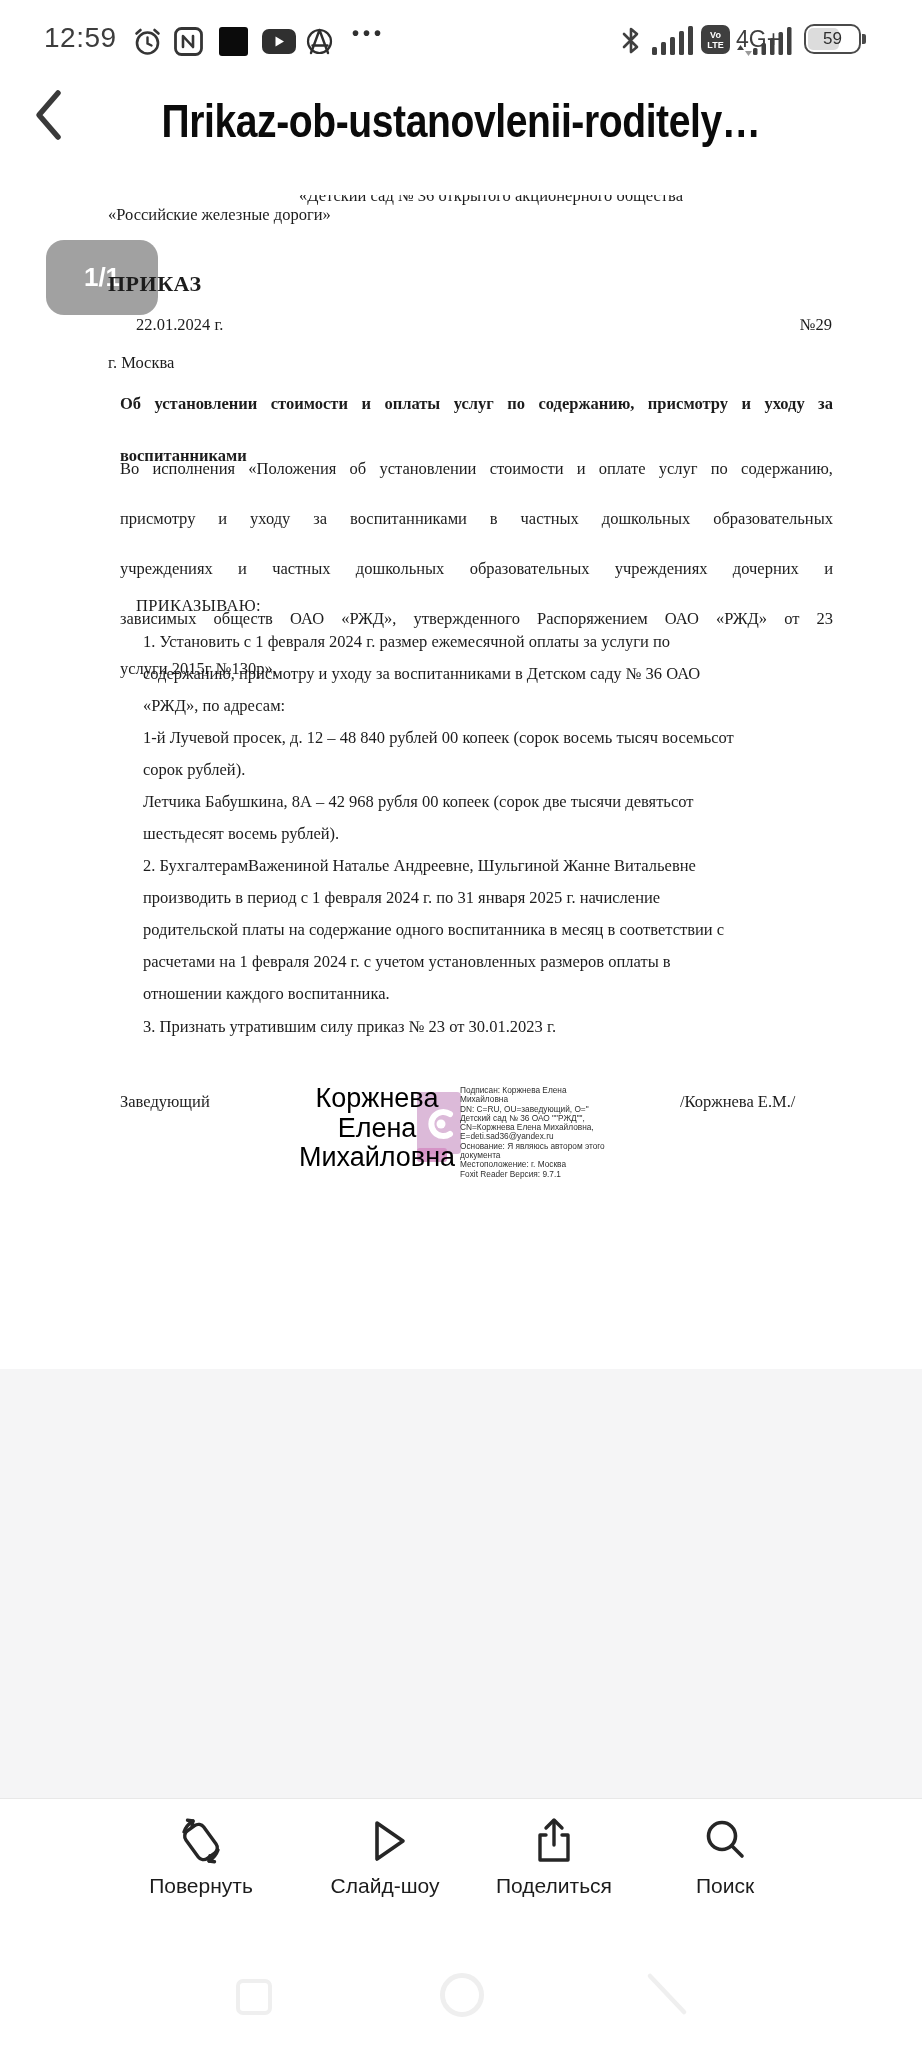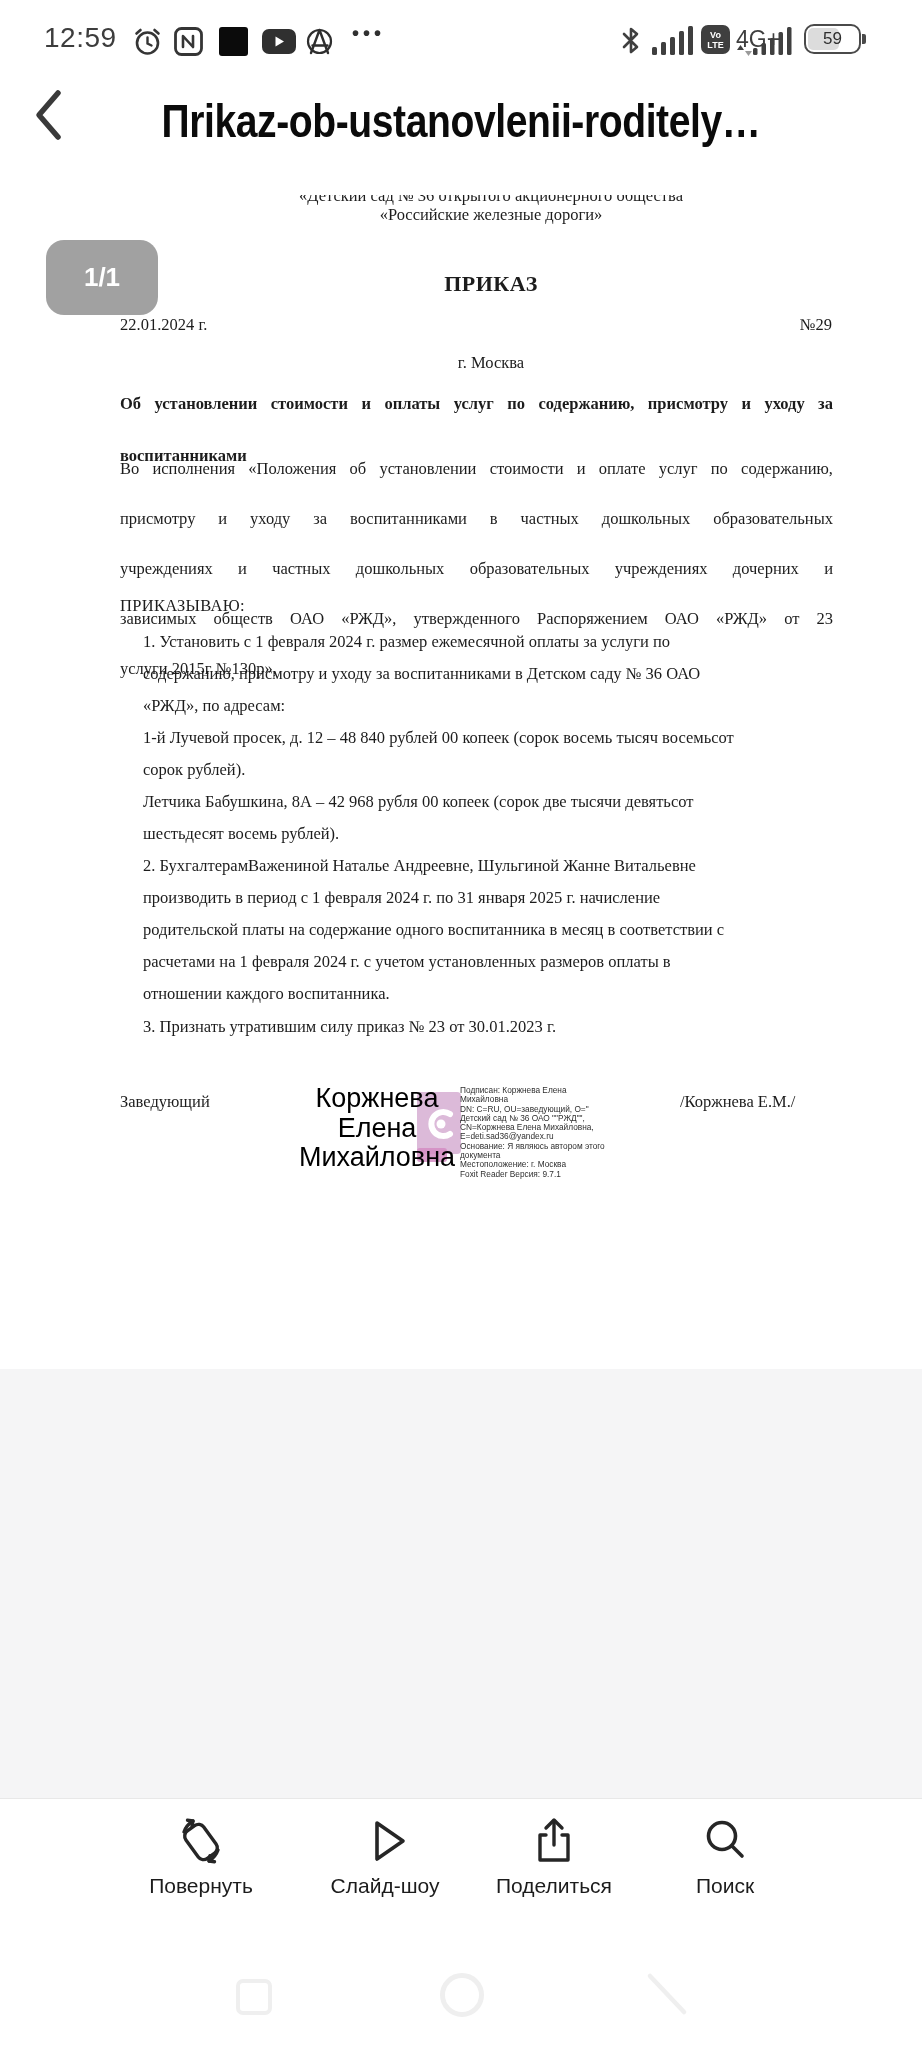--- a/index.html
+++ b/index.html
@@ -24,25 +24,25 @@
   
   .back-btn{position:absolute;left:30px;top:86px;width:48px;height:62px;cursor:pointer;}
   .doc-title{position:absolute;left:0;right:0;top:94px;text-align:center;font-size:46px;font-weight:800;color:#0b0b0b;
              white-space:nowrap;transform:scaleX(.85);letter-spacing:-.5px;}
   
   .page-badge{position:absolute;left:46px;top:240px;width:112px;height:75px;background:rgba(145,145,145,.85);
               border-radius:18px;display:flex;align-items:center;justify-content:center;
               color:#fff;font-size:26px;font-weight:600;}
   
   .doc{font-family:"Liberation Serif",serif;color:#1c1c1c;font-size:16.5px;}
-  .d-center{position:absolute;left:96px;width:790px;text-align:center;font-family:Liberation Serif, serif;}
+  .d-center{position:absolute;left:108px;width:790px;text-align:left;font-family:Liberation Serif, serif;}
   .clip-line{position:absolute;left:96px;width:790px;height:13px;overflow:hidden;text-align:center;}
   .clip-line>span{display:block;margin-top:-9px;}
   .d-bold{font-weight:700;}
-  .d-left{position:absolute;left:120px;}
+  .d-left{position:absolute;left:136px;}
   .d-right{position:absolute;right:90px;text-align:left;}
   .block{position:absolute;left:120px;width:713px;}
   .jline{text-align:justify;line-height:25px;}
   .jline::after{content:"";display:inline-block;width:100%;height:0;}
   .jline.last{text-align:left;}
   .jline.last::after{display:none;}
   .sub .jline{line-height:26px;font-weight:700;}
   .pre{white-space:pre-line;line-height:32px;}
   .items{left:143px;width:700px;}
   

